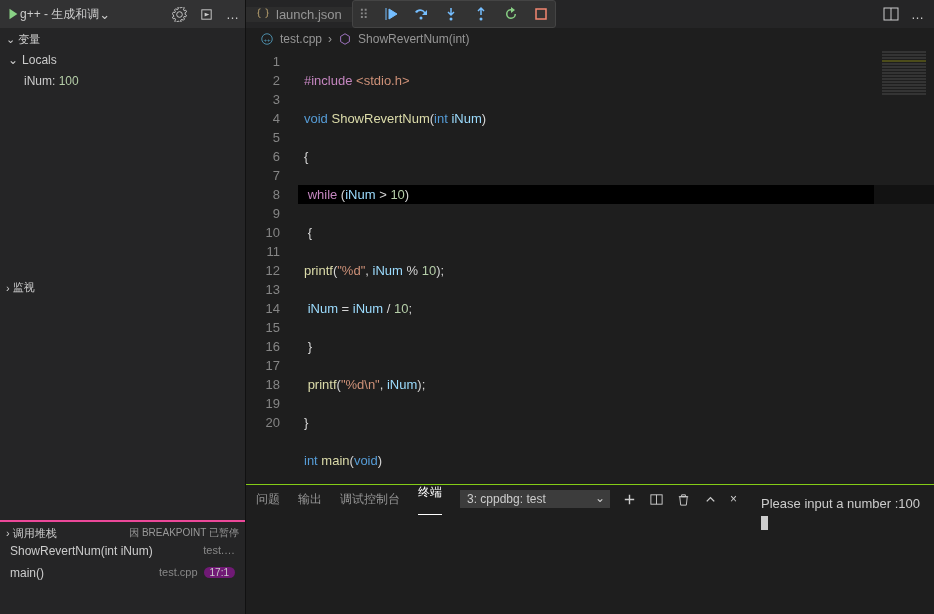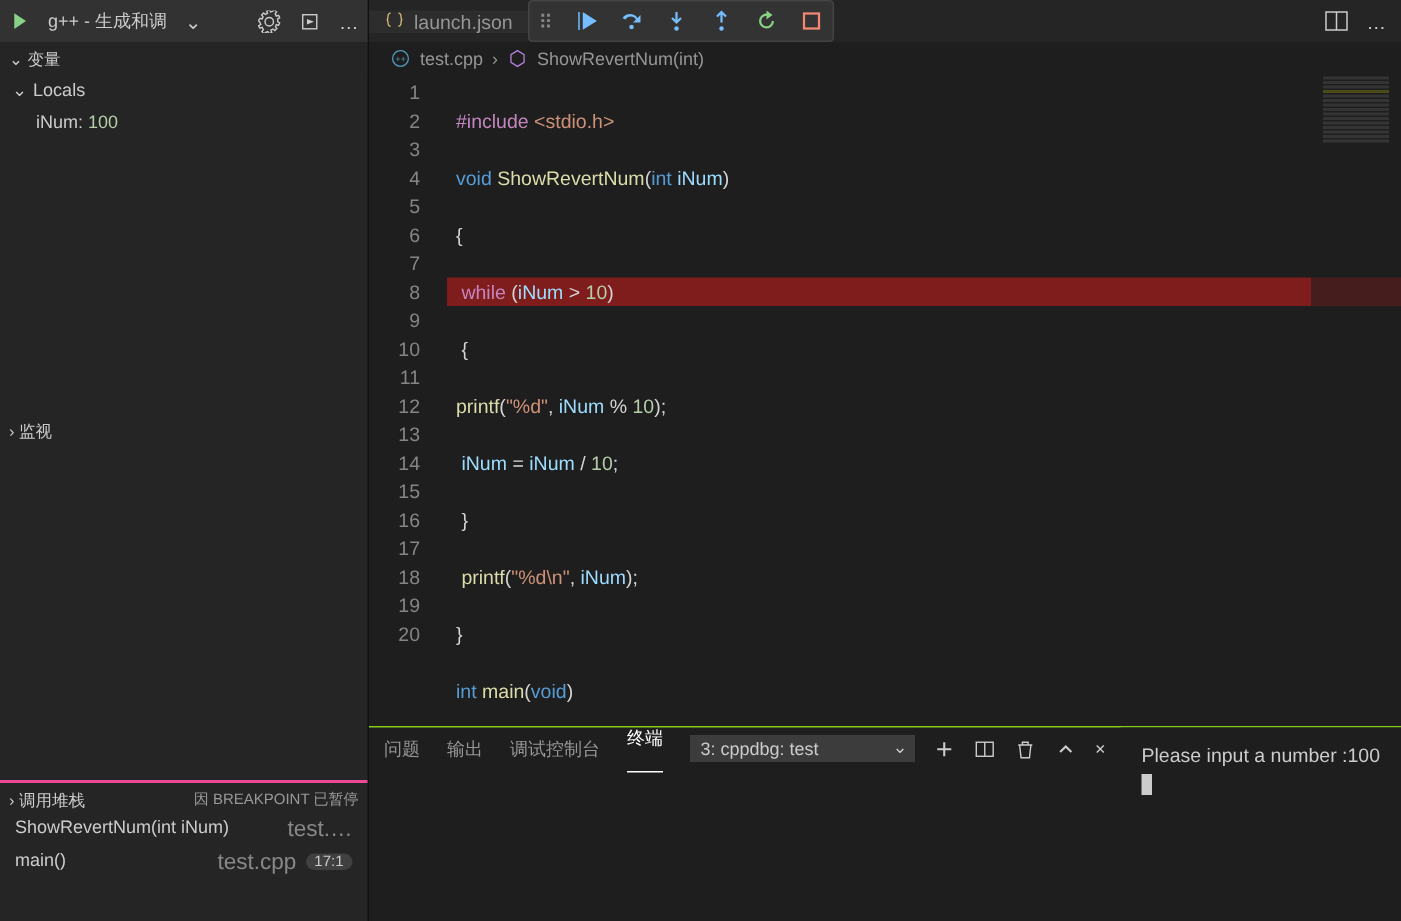--- a/index.html
+++ b/index.html
@@ -1,60 +1,60 @@
 <!DOCTYPE html>
 <html><head>
 <meta charset="utf-8">
 <style>
 *{margin:0;padding:0;box-sizing:border-box;font-family:"Segoe UI",Arial,sans-serif}
 body{width:934px;height:614px;background:#1e1e1e;color:#ccc;overflow:hidden;font-size:13px}
 .root{display:flex;height:100%}
 .sidebar{width:246px;background:#252526;display:flex;flex-direction:column;border-right:1px solid #111}
 .side-top{height:28px;display:flex;align-items:center;padding:0 6px;gap:6px;background:#323233}
-.run-btn{display:flex;align-items:center;gap:12px;color:#ccc;cursor:pointer}
+.run-btn{display:flex;align-items:center;gap:0;color:#ccc;cursor:pointer}
 .run-btn svg{width:14px;height:14px}
 .run-label{font-size:12px;white-space:nowrap;overflow:hidden;text-overflow:ellipsis;max-width:95px}
 .chev{color:#ccc}
 .side-top-icons{margin-left:auto;display:flex;gap:12px;color:#ccc}
 .side-top-icons svg{width:15px;height:15px;cursor:pointer}
 .side-section-hdr{height:22px;display:flex;align-items:center;padding:0 6px;font-size:11px;color:#ccc;background:#252526;border-bottom:0}
 .side-sub{height:20px;display:flex;align-items:center;padding:0 8px;font-size:12px;color:#ccc;gap:4px}
 .side-sub .ch{color:#ccc}
 .var-row{padding:4px 24px;font-size:12px;color:#ccc}
 .var-row .val{color:#b5cea8}
 .side-flex{flex:1}
 .watch-hdr{height:22px;display:flex;align-items:center;padding:0 6px;font-size:11px;color:#ccc}
 .callstack{border-top:2px solid #ec4899}
 .cs-hdr{height:22px;display:flex;align-items:center;padding:0 6px;font-size:11px;color:#ccc;justify-content:space-between}
 .cs-hdr .paused{font-size:10px;color:#999}
 .cs-row{height:22px;display:flex;align-items:flex-start;padding:0 10px;font-size:12px;color:#ccc;gap:6px;justify-content:space-between}
 .cs-row .fn{white-space:nowrap;overflow:hidden;text-overflow:ellipsis}
-.cs-row .loc{color:#888;font-size:15px}
-.badge{background:#404040;border-radius:8px;padding:0 6px;color:#ccc;font-size:10px}
+.cs-row .loc{color:#888;font-size:11px}
+.badge{background:#701a75;border-radius:8px;padding:0 6px;color:#ccc;font-size:10px}
 .main{flex:1;display:flex;flex-direction:column;background:#1e1e1e;position:relative}
 .tabbar{height:28px;display:flex;align-items:center;background:#252526}
 .tab{height:15px;display:flex;align-items:center;padding:0 10px;gap:6px;font-size:13px;color:#969696;background:#2d2d2d;border-right:1px solid #1e1e1e;cursor:pointer}
 .tab.active{background:#1e1e1e;color:#fff}
 .tab .ico{width:14px;height:14px}
 .tab .close{color:#ccc;margin-left:4px}
 .debug-toolbar{position:absolute;top:0;left:106px;height:28px;background:#333;border:1px solid #444;border-radius:3px;display:flex;align-items:center;padding:0 6px;gap:14px;z-index:10}
 .debug-toolbar svg{width:16px;height:16px;cursor:pointer}
 .topright{position:absolute;top:0;right:0;height:28px;display:flex;align-items:center;gap:12px;padding:0 10px}
 .topright svg{width:16px;height:16px;cursor:pointer;color:#ccc}
 .crumbs{height:22px;display:flex;align-items:center;padding:0 14px;gap:6px;font-size:12px;color:#969696}
 .crumbs .ci{width:14px;height:14px}
 .editor{flex:1;display:flex;position:relative;overflow:hidden}
 .gutter{width:52px;background:#1e1e1e;color:#858585;text-align:right;padding-right:18px;font-family:Consolas,monospace;font-size:13px;line-height:19px;padding-top:2px;position:relative}
 .gutter .ln{height:19px}
 .glyph{width:18px;position:absolute;left:0;top:2px}
 .glyph .g{height:19px;display:flex;align-items:center;justify-content:center}
 .bp{width:9px;height:9px;border-radius:50%;background:#e51400}
 .code{flex:1;font-family:Consolas,monospace;font-size:13px;line-height:19px;padding-top:2px;white-space:pre;color:#d4d4d4}
 .code .l{height:19px;padding-left:6px}
-.hl{background:#7f1d1d}
+.hl{background:#000000}
 .k{color:#c586c0}.t{color:#569cd6}.s{color:#ce9178}.n{color:#b5cea8}.f{color:#dcdcaa}.p{color:#d4d4d4}.v{color:#9cdcfe}
 .minimap{position:absolute;right:0;top:0;width:60px;height:100%;background:#1e1e1e;opacity:.6}
 .minimap .mline{height:2px;margin:1px 8px;background:#444}
 .panel{height:130px;border-top:1px solid #84cc16;display:flex;flex-direction:row}
 .panel-tabs{height:28px;display:flex;align-items:center;padding:0 10px;gap:18px;font-size:12px;color:#969696}
 .panel-tabs .pt{cursor:pointer}
 .panel-tabs .pt.active{color:#fff;border-bottom:1px solid #fff;padding-bottom:13px}
 .panel-right{margin-left:auto;display:flex;align-items:center;gap:12px}
 .sel{background:#3c3c3c;border:1px solid #3c3c3c;color:#ccc;font-size:12px;padding:1px 18px 1px 6px;min-width:150px;position:relative}
 .sel::after{content:"⌄";position:absolute;right:4px;top:0;color:#ccc}

